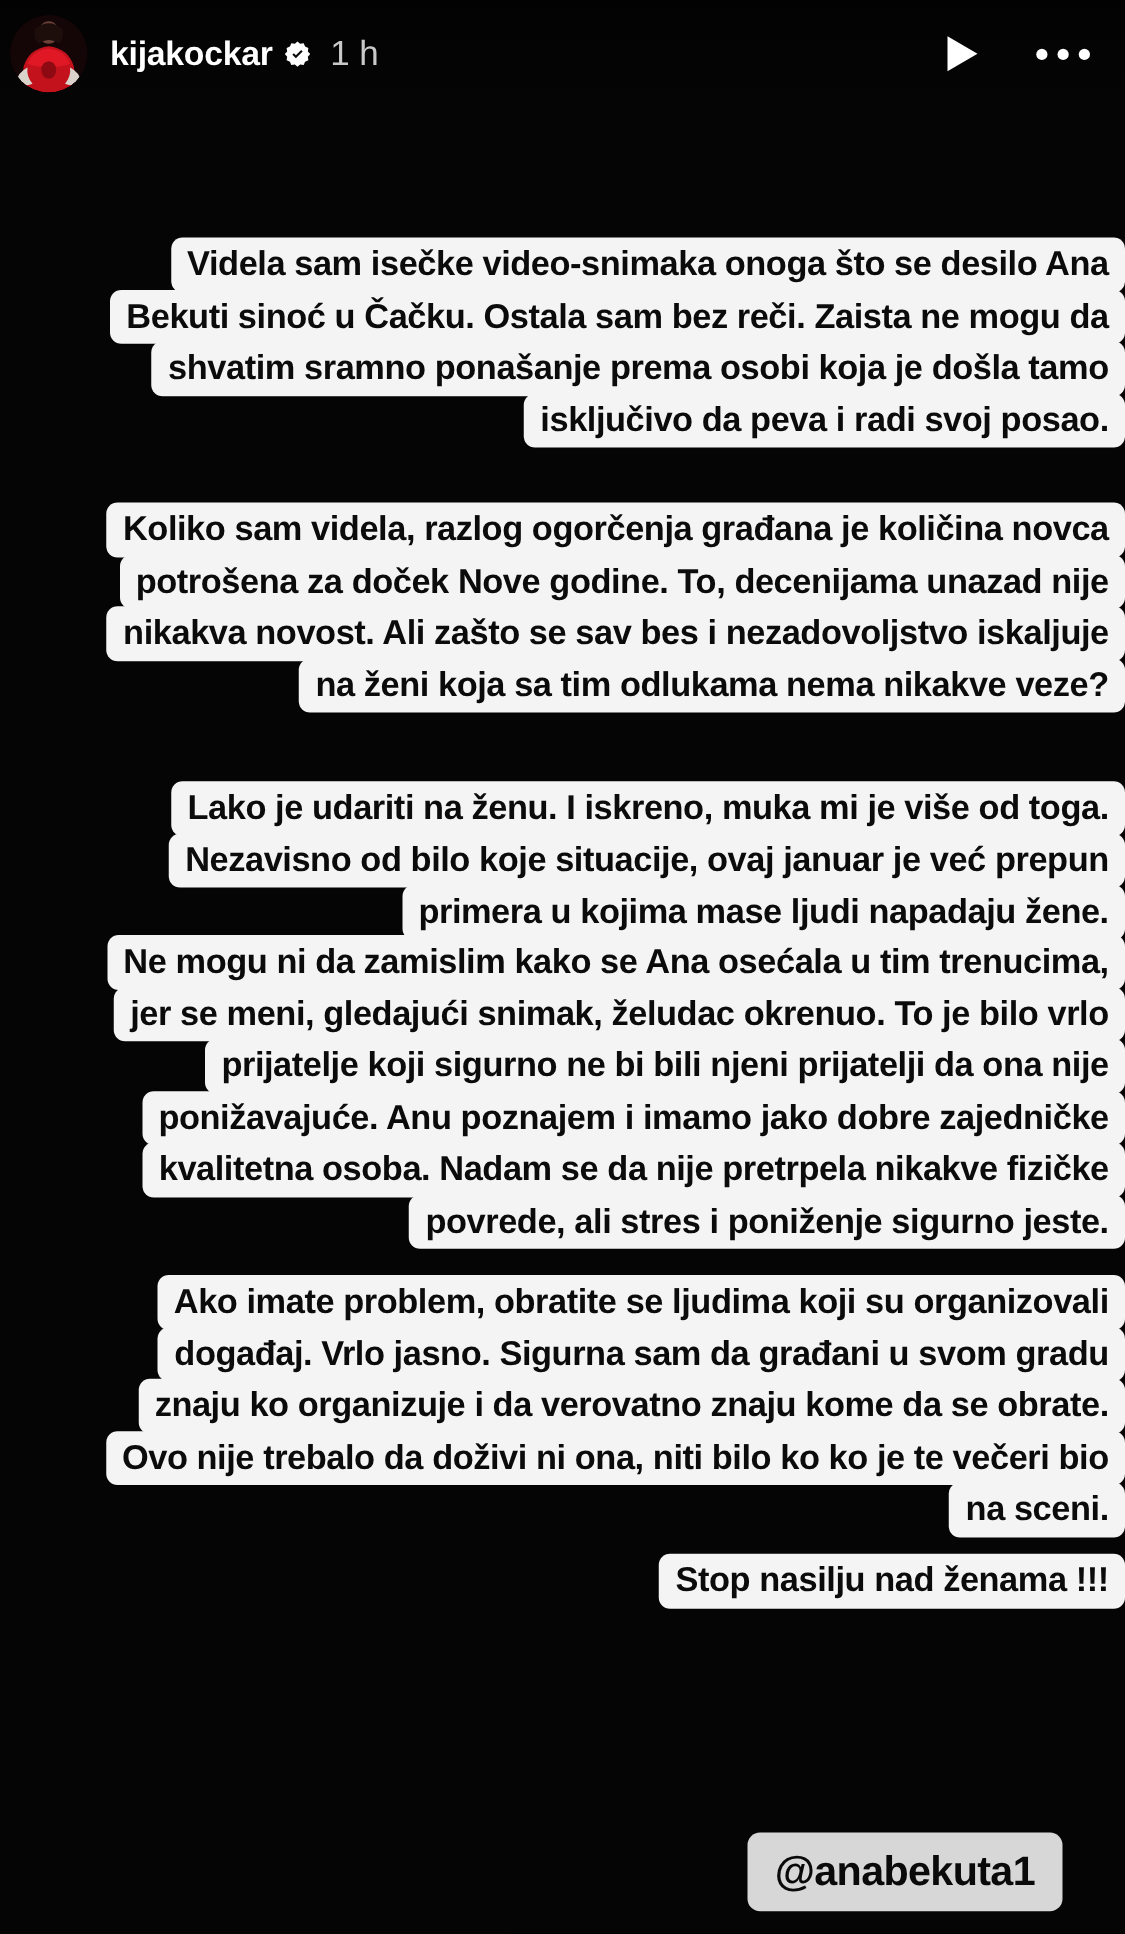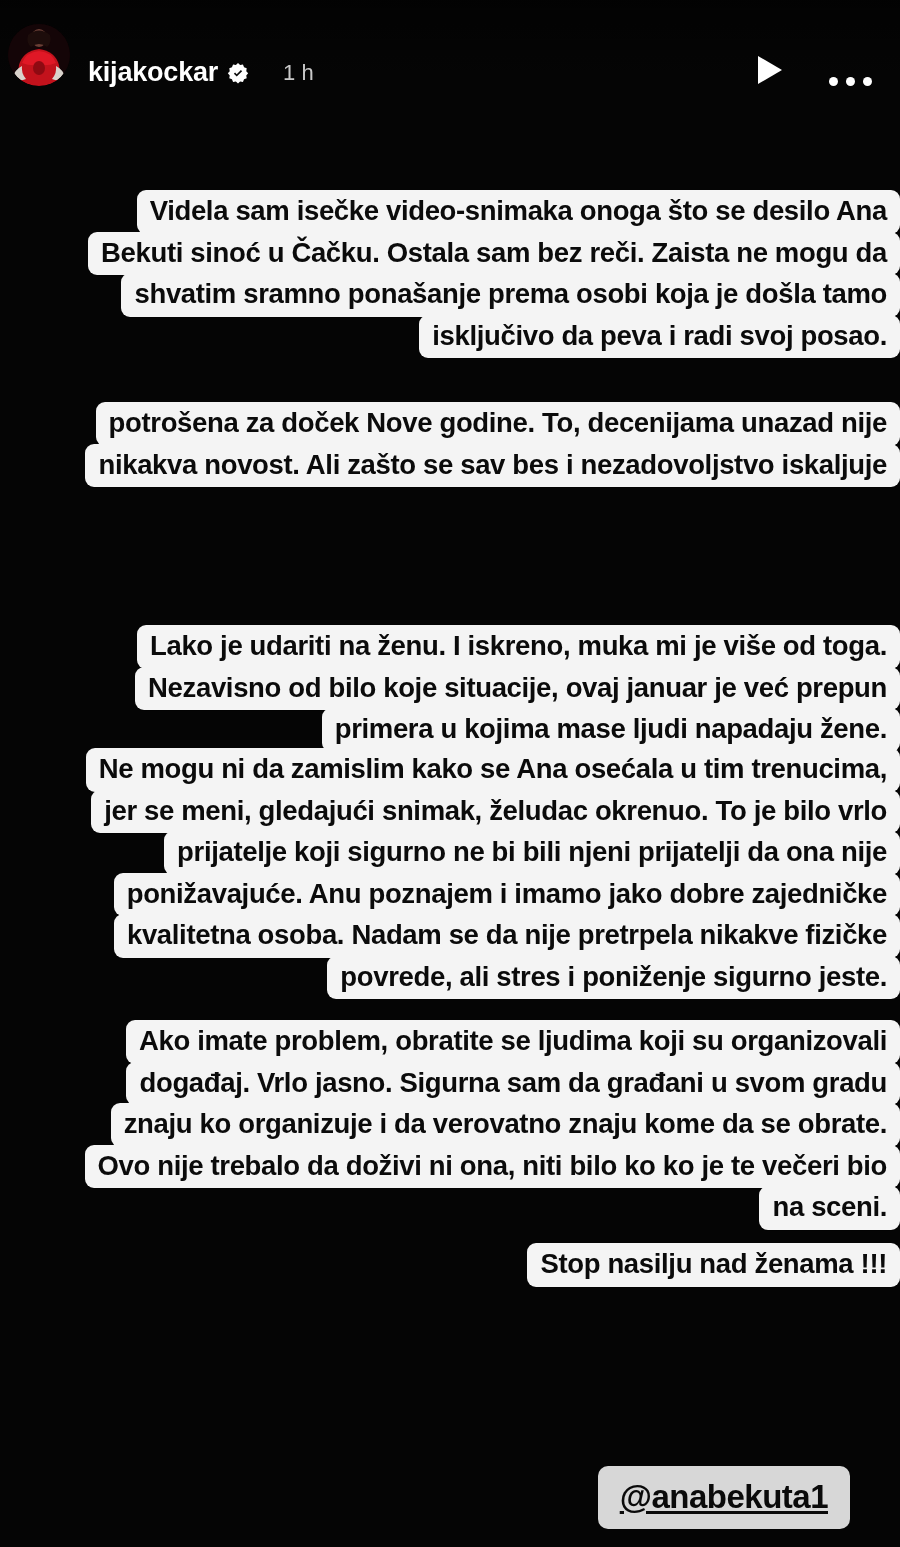--- a/index.html
+++ b/index.html
@@ -18,21 +18,21 @@
     overflow: hidden;
   }
 
   
   .story-header {
     position: absolute;
     top: 0; left: 0;
     width: 900px;
     height: 86px;
     display: flex;
-    align-items: flex-end;
+    align-items: center;
     padding: 0 28px 0 8px;
     box-sizing: border-box;
     background: linear-gradient(to bottom, rgba(0,0,0,0.55), rgba(0,0,0,0));
   }
   .avatar {
     width: 62px;
     height: 62px;
     border-radius: 50%;
     flex: 0 0 auto;
     overflow: hidden;
@@ -54,23 +54,23 @@
     letter-spacing: -0.2px;
     line-height: 1;
   }
   .verified {
     width: 22px;
     height: 22px;
     display: block;
   }
   .timestamp {
     color: #c9c9c9;
-    font-size: 22px;
+    font-size: 28px;
     font-weight: 400;
-    margin-left: 25px;
+    margin-left: 6px;
     line-height: 1;
   }
   .header-spacer { flex: 1 1 auto; }
   .play-btn {
     width: 30px; height: 32px;
     display: block;
     margin-right: 44px;
   }
   .more-btn {
     display: flex;
@@ -121,21 +121,20 @@
   }
   .mention {
     display: inline-block;
     background: #d7d7d7;
     color: #0a0a0a;
     font-size: 33px;
     font-weight: 700;
     letter-spacing: -0.5px;
     padding: 12px 22px 13px 22px;
     border-radius: 10px;
-    text-decoration: underline;
     text-underline-offset: 3px;
     text-decoration-thickness: 3px;
   }
 </style>
 </head>
 <body>
 
 <div class="story">
 
   <div class="story-header">
@@ -183,22 +182,24 @@
   </div>
 
   <div class="story-body" id="bodyHost">
       <div class="text-block" style="position: absolute; left: 0px; top: 104px;">
         <div class="text-line">Videla sam isečke video-snimaka onoga što se desilo Ana</div>
         <div class="text-line">Bekuti sinoć u Čačku. Ostala sam bez reči. Zaista ne mogu da</div>
         <div class="text-line">shvatim sramno ponašanje prema osobi koja je došla tamo</div>
         <div class="text-line">isključivo da peva i radi svoj posao.</div>
       </div>
       <div class="text-block" style="position: absolute; left: 0px; top: 316px;">
+        <div class="text-line">Koliko sam videla, razlog ogorčenja građana je količina novca</div>
         <div class="text-line">potrošena za doček Nove godine. To, decenijama unazad nije</div>
         <div class="text-line">nikakva novost. Ali zašto se sav bes i nezadovoljstvo iskaljuje</div>
+        <div class="text-line">na ženi koja sa tim odlukama nema nikakve veze?</div>
       </div>
       <div class="text-block" style="position: absolute; left: 0px; top: 539px;">
         <div class="text-line">Lako je udariti na ženu. I iskreno, muka mi je više od toga.</div>
         <div class="text-line">Nezavisno od bilo koje situacije, ovaj januar je već prepun</div>
         <div class="text-line">primera u kojima mase ljudi napadaju žene.</div>
       </div>
       <div class="text-block" style="position: absolute; left: 0px; top: 662px;">
         <div class="text-line">Ne mogu ni da zamislim kako se Ana osećala u tim trenucima,</div>
         <div class="text-line">jer se meni, gledajući snimak, želudac okrenuo. To je bilo vrlo</div>
         <div class="text-line">prijatelje koji sigurno ne bi bili njeni prijatelji da ona nije</div>

